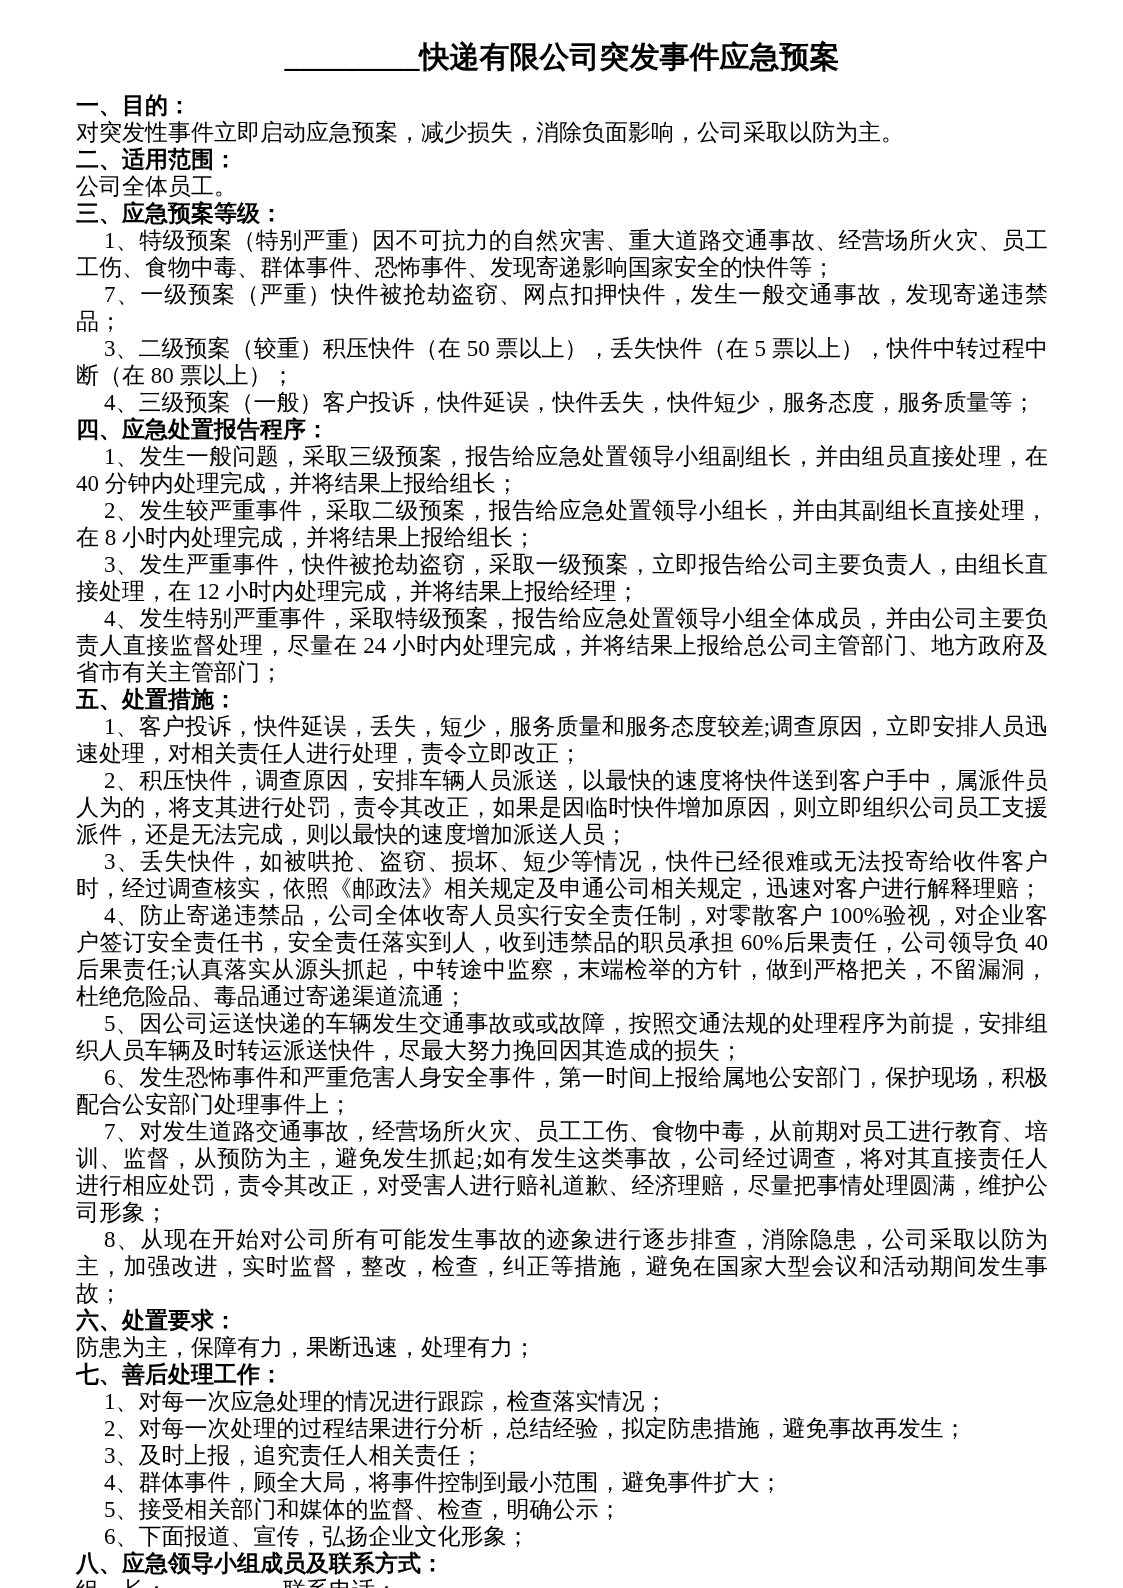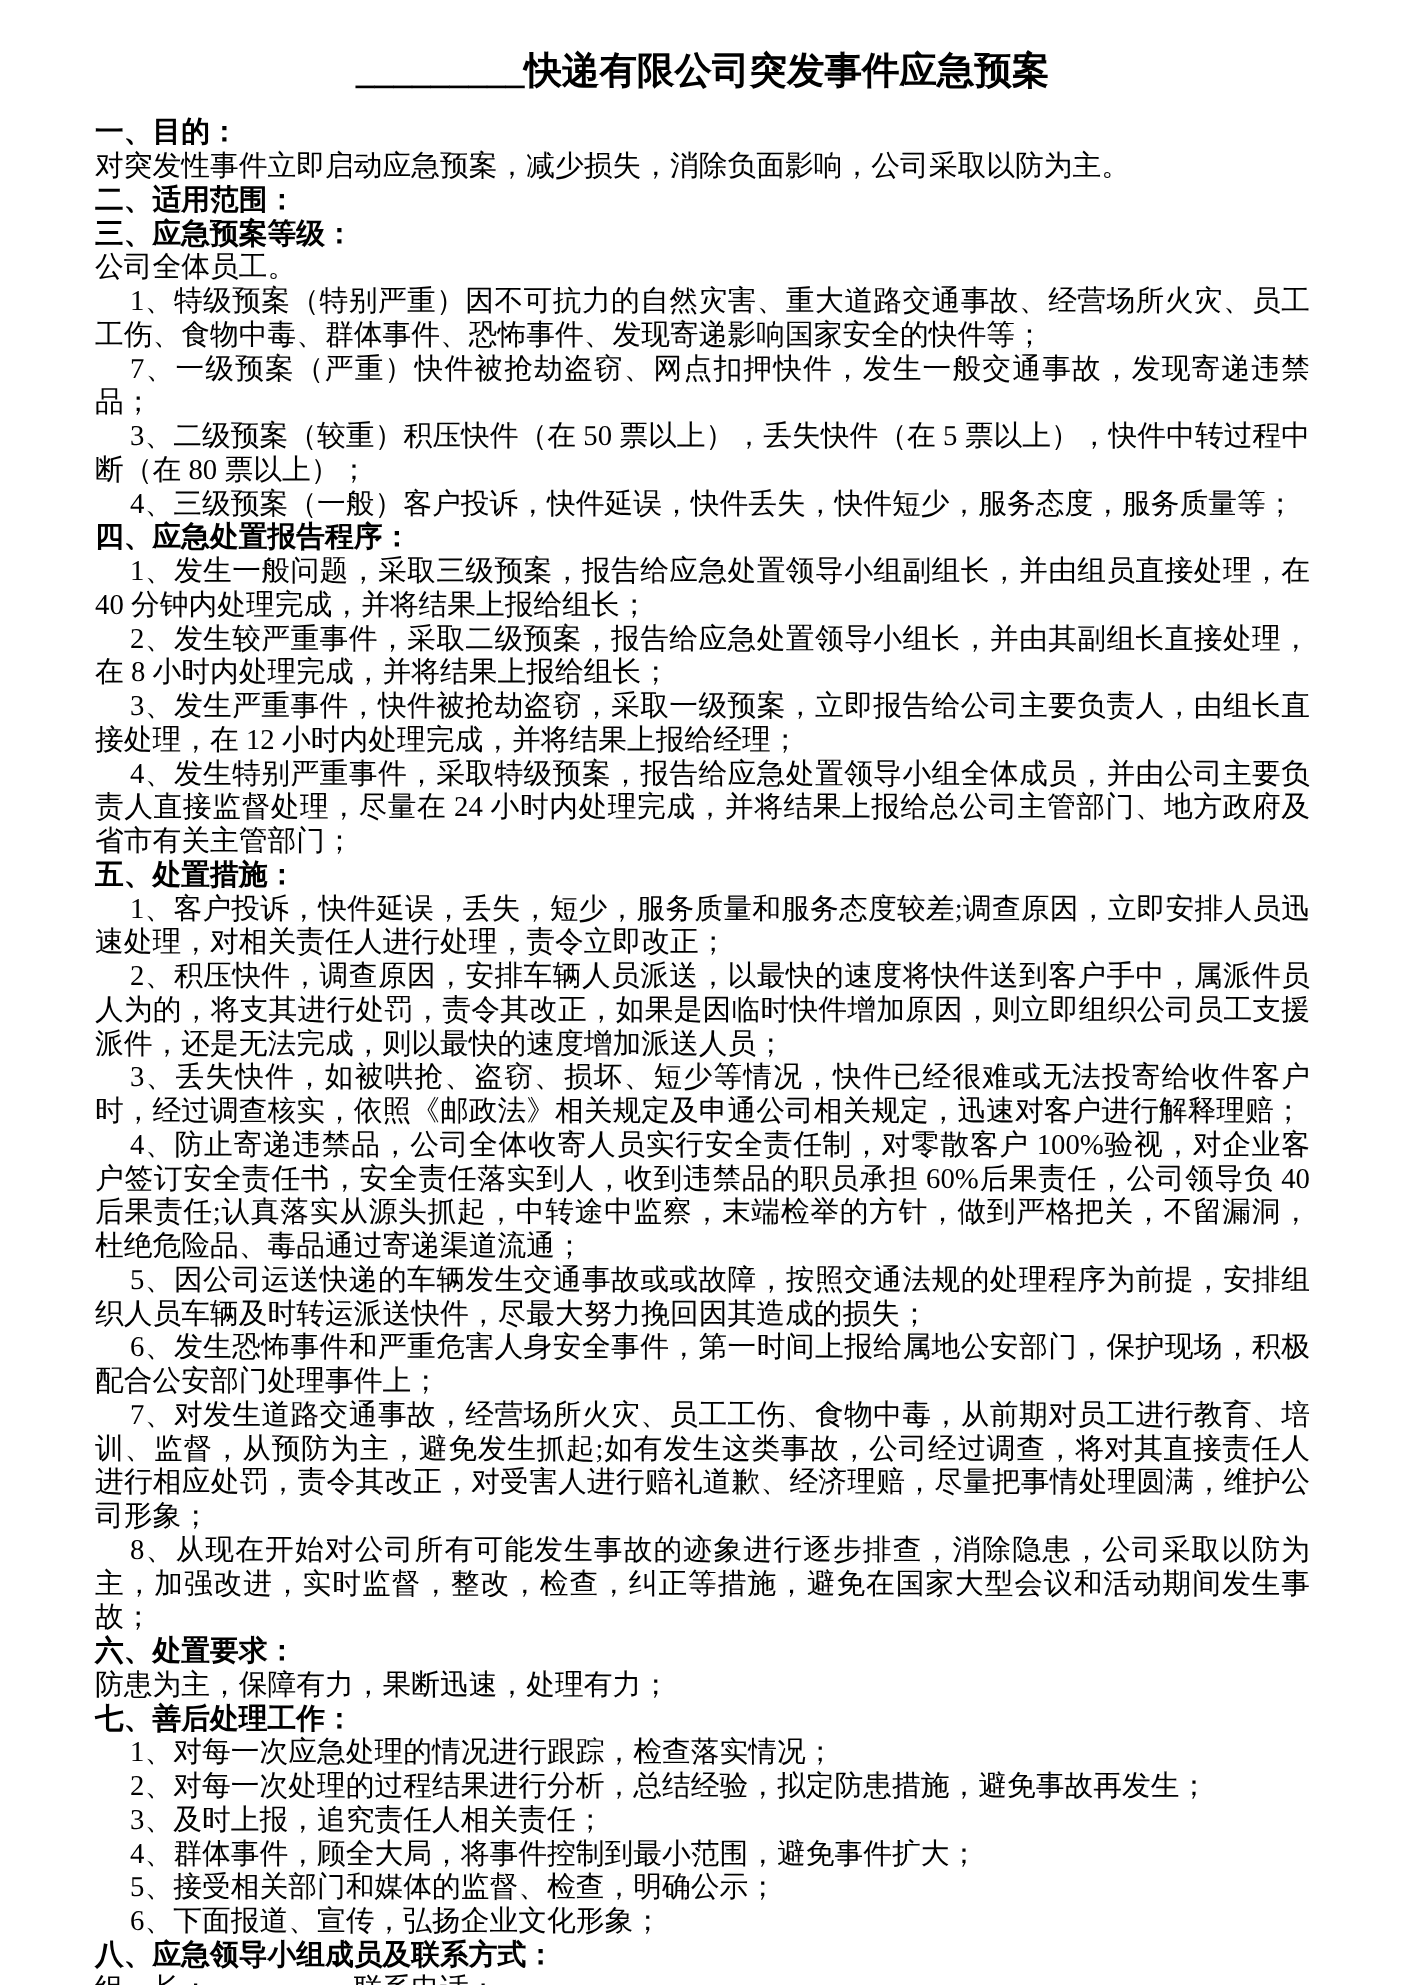--- a/index.html
+++ b/index.html
@@ -56,22 +56,22 @@
 </head>
 <body>
 
 <div class="page">
   <h1 class="title"><span class="blank">_________</span><span>快递有限公司突发事件应急预案</span></h1>
 
   <div id="doc-body">
       <div class="para heading">一、目的：</div>
       <div class="para">对突发性事件立即启动应急预案，减少损失，消除负面影响，公司采取以防为主。</div>
       <div class="para heading">二、适用范围：</div>
+      <div class="para">公司全体员工。</div>
       <div class="para heading">三、应急预案等级：</div>
-      <div class="para">公司全体员工。</div>
       <div class="para li">1、特级预案（特别严重）因不可抗力的自然灾害、重大道路交通事故、经营场所火灾、员工工伤、食物中毒、群体事件、恐怖事件、发现寄递影响国家安全的快件等；</div>
       <div class="para li">7、一级预案（严重）快件被抢劫盗窃、网点扣押快件，发生一般交通事故，发现寄递违禁品；</div>
       <div class="para li">3、二级预案（较重）积压快件（在 50 票以上），丢失快件（在 5 票以上），快件中转过程中断（在 80 票以上）；</div>
       <div class="para li">4、三级预案（一般）客户投诉，快件延误，快件丢失，快件短少，服务态度，服务质量等；</div>
       <div class="para heading">四、应急处置报告程序：</div>
       <div class="para li">1、发生一般问题，采取三级预案，报告给应急处置领导小组副组长，并由组员直接处理，在 40 分钟内处理完成，并将结果上报给组长；</div>
       <div class="para li">2、发生较严重事件，采取二级预案，报告给应急处置领导小组长，并由其副组长直接处理，在 8 小时内处理完成，并将结果上报给组长；</div>
       <div class="para li">3、发生严重事件，快件被抢劫盗窃，采取一级预案，立即报告给公司主要负责人，由组长直接处理，在 12 小时内处理完成，并将结果上报给经理；</div>
       <div class="para li">4、发生特别严重事件，采取特级预案，报告给应急处置领导小组全体成员，并由公司主要负责人直接监督处理，尽量在 24 小时内处理完成，并将结果上报给总公司主管部门、地方政府及省市有关主管部门；</div>
       <div class="para heading">五、处置措施：</div>

